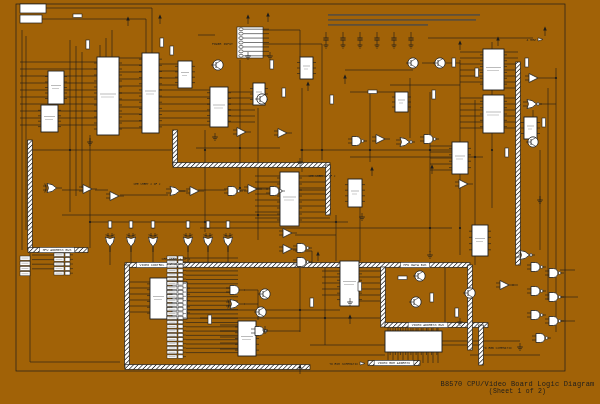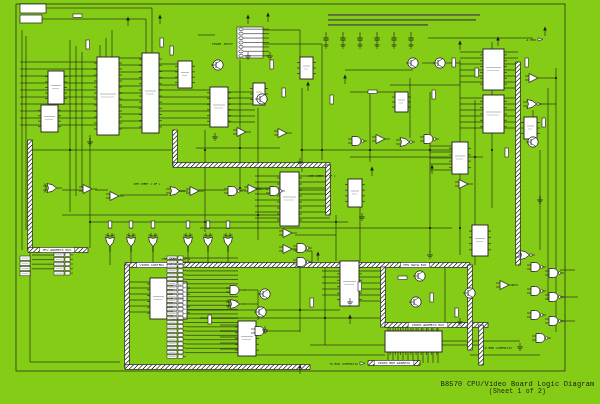--- a/index.html
+++ b/index.html
@@ -1,16 +1,16 @@
 <!DOCTYPE html>
 <html><head>
 <meta charset="utf-8">
 <style>
   html,body{margin:0;padding:0;background:#e8e8e8;}
-  .page{position:relative;width:600px;height:404px;background:#84cc16;overflow:hidden;
+  .page{position:relative;width:600px;height:404px;background:#a16207;overflow:hidden;
         font-family:"Liberation Mono","DejaVu Sans Mono",monospace;}
   .canvas{position:absolute;left:0;top:0;width:600px;height:404px;}
   .title-block{position:absolute;left:430px;bottom:8px;width:175px;text-align:center;
         color:#1d1d1d;font-size:7px;line-height:8px;letter-spacing:0.2px;
         font-family:"Liberation Mono","DejaVu Sans Mono",monospace;}
   .title-block .l2{font-size:6.5px;}
 </style>
 </head>
 <body>
 

